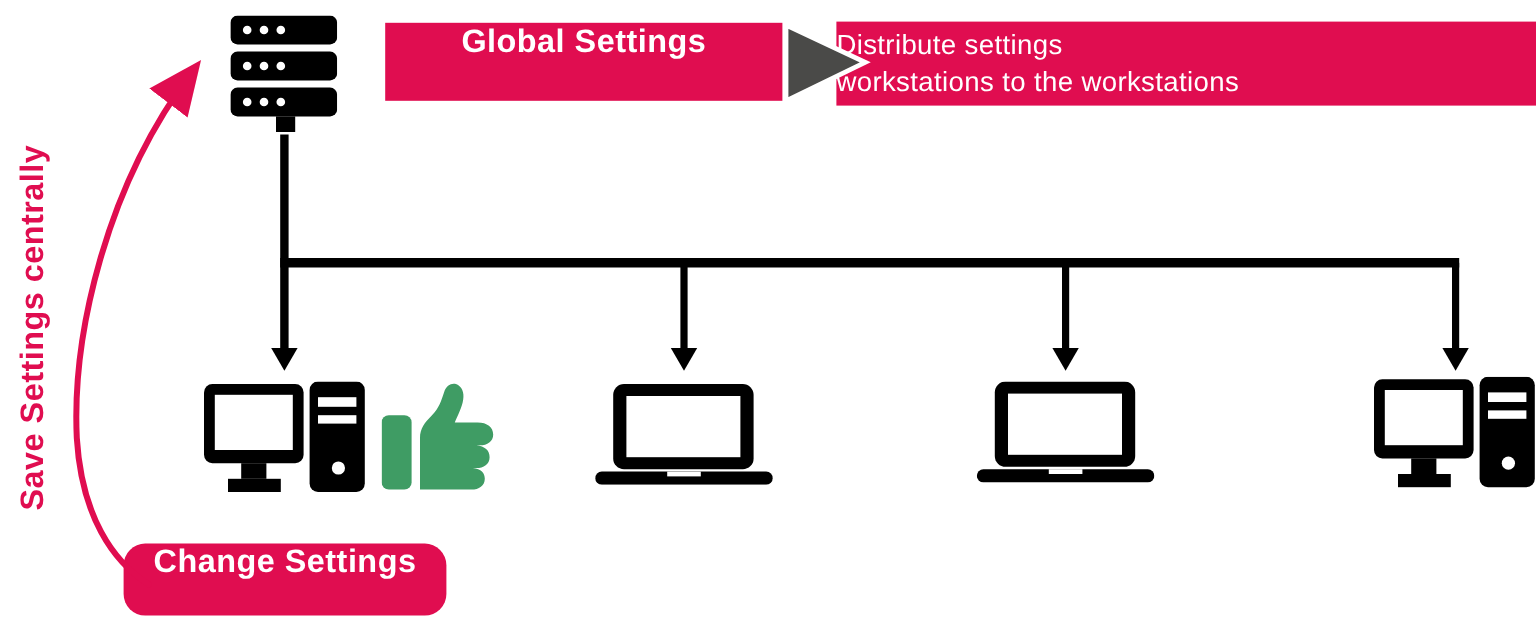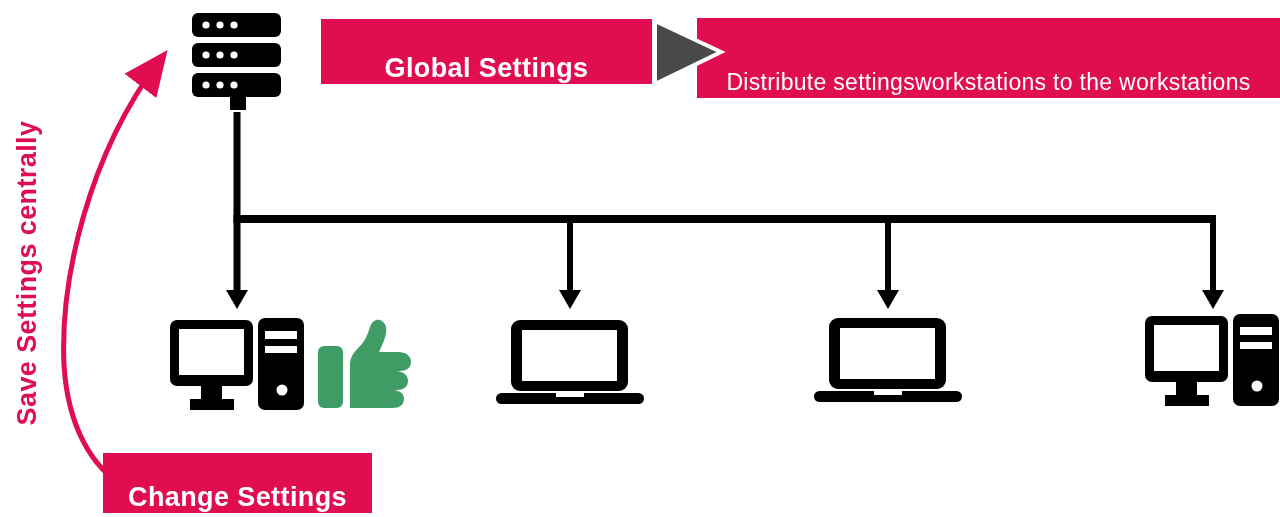--- a/index.html
+++ b/index.html
@@ -9,26 +9,26 @@
     --thumb-green:#3F9C64;
     --text-white:#FFFFFF;
   }
   html,body{margin:0;padding:0;background:#fff;}
   .canvas{
     position:relative;width:1280px;height:517px;background:#fff;overflow:hidden;
     font-family:"Liberation Sans",sans-serif;
   }
   .redbox{
     position:absolute;background:var(--accent-red);color:var(--text-white);
-    display:flex;align-items:flex-end;justify-content:center;text-align:center;
+    display:flex;align-items:flex-start;justify-content:center;text-align:center;
     z-index:1;
   }
   .box-global{left:321px;top:19px;width:331px;height:65px;font-size:27px;font-weight:bold;letter-spacing:.4px;}
-  .box-distribute{left:697px;top:18px;width:583px;height:80px;font-size:23px;font-weight:normal;line-height:31px;letter-spacing:.3px;flex-direction:row;}
-  .box-change{left:103px;top:453px;width:269px;height:60px;font-size:27px;font-weight:bold;letter-spacing:.4px;}
+  .box-distribute{left:697px;top:18px;width:583px;height:70px;font-size:23px;font-weight:normal;line-height:31px;letter-spacing:.3px;flex-direction:column;}
+  .box-change{left:103px;top:453px;width:269px;height:60px;font-size:27px;font-weight:bold;letter-spacing:.4px;border-radius:18px;}
   .vertical-label{
     position:absolute;left:27px;top:273px;
     transform:translate(-50%,-50%) rotate(-90deg);
     white-space:nowrap;color:var(--accent-red);
     font-size:27px;font-weight:bold;letter-spacing:.4px;z-index:1;
   }
   .icon{position:absolute;z-index:2;}
   .overlay{position:absolute;left:0;top:0;width:1280px;height:517px;z-index:5;pointer-events:none;}
 </style>
 </head>

